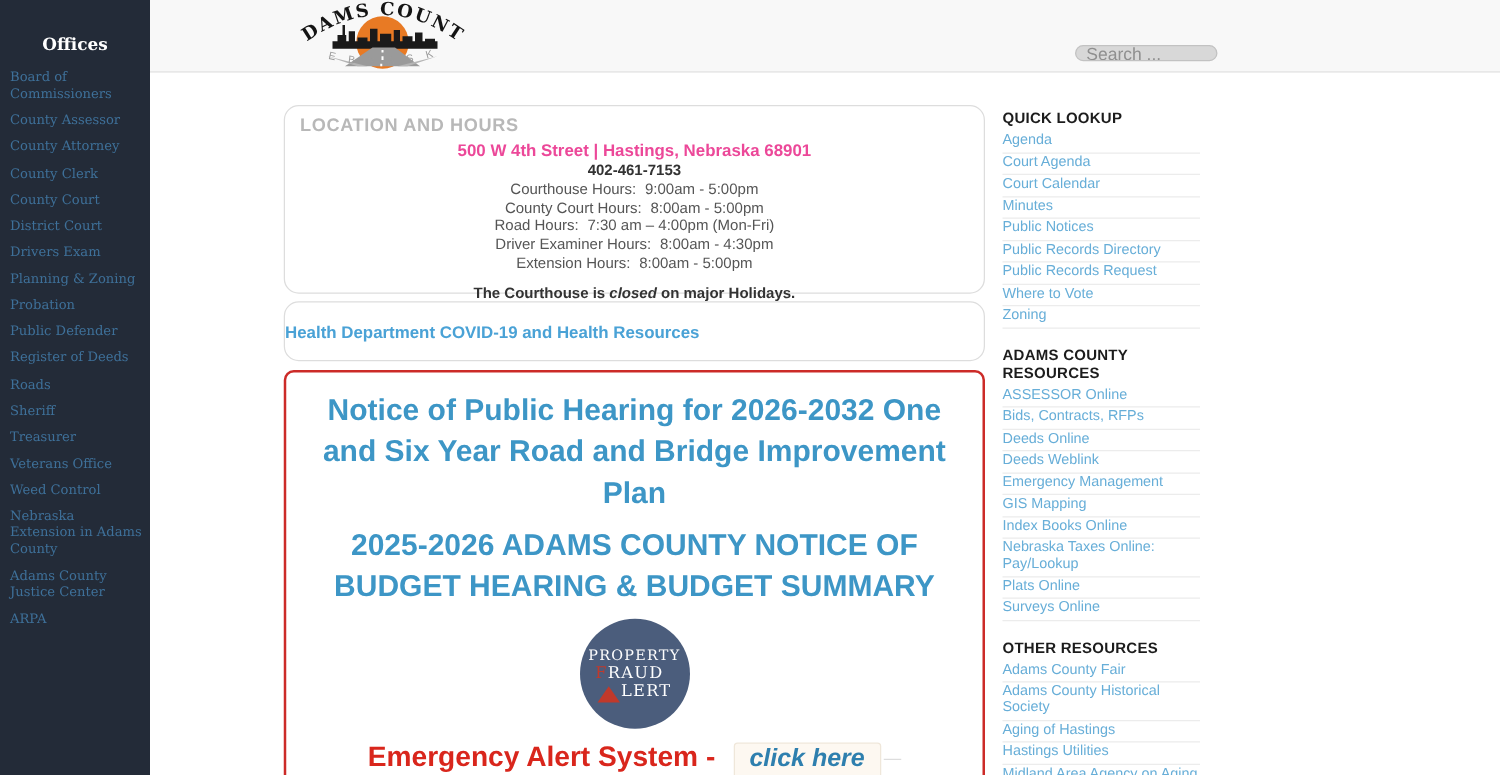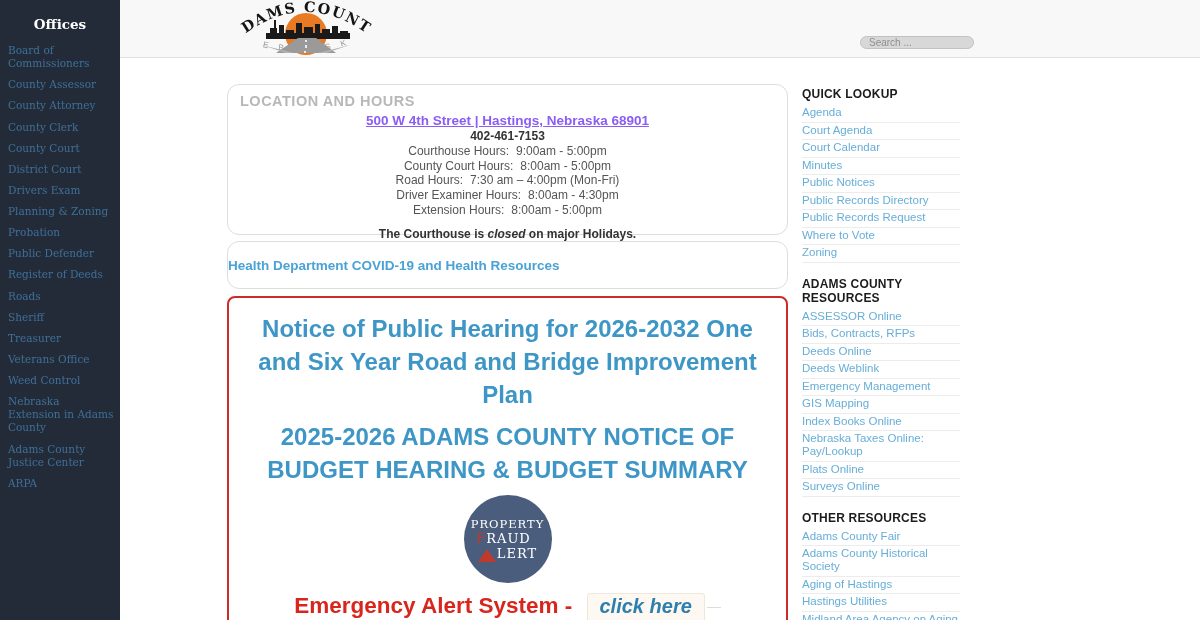--- a/index.html
+++ b/index.html
@@ -1,44 +1,44 @@
 <!DOCTYPE html>
 <html><head>
 <meta charset="utf-8">
 <style>
   * { margin:0; padding:0; box-sizing:border-box; }
   html,body { width:1200px; height:620px; overflow:hidden; background:#fff;
               font-family:"Liberation Sans", sans-serif; }
 
   
   .offices { position:absolute; left:0; top:0; width:120px; height:620px;
-             background:#232b38; padding-top:12px; z-index:5;
+             background:#232b38; padding-top:24px; z-index:5;
              font-family:"DejaVu Serif", serif; }
   .offices-title { color:#ffffff; font-weight:bold; font-size:13.5px; text-align:center;
                    padding:4px 0 8px; }
   .office-link { display:block; color:#3e7099; font-size:10.5px; line-height:1.25;
                  padding:4px 6px 4px 8px; text-decoration:none; cursor:pointer; }
 
   
   .header-band { position:absolute; left:120px; top:0; width:1080px; height:58px;
                  background:#f8f8f8; border-bottom:1px solid #e2e2e2; }
   .logo { position:absolute; left:106px; top:1px; }
   .top-nav { position:absolute; left:515px; top:6px; display:flex; gap:22px; }
   .top-nav a { color:#58a7d7; font-size:12.5px; text-decoration:none; cursor:pointer; }
   .search-input { position:absolute; left:740px; top:36px; width:114px; height:13px;
                   border:1px solid #c2c2c2; border-radius:7px; background:#d8d8d8;
-                  font-size:10px; color:#777; padding:0 8px; outline:none; }
+                  font-size:14px; color:#777; padding:0 8px; outline:none; }
   .search-input::placeholder { color:#8f8f8f; }
 
   
   .box { position:absolute; background:#fff; border:1px solid #dddddd; border-radius:12px; }
   .location-box { left:227px; top:84px; width:561px; height:151px; padding:8px 12px; }
   .location-title { color:#b8b8b8; font-weight:bold; font-size:14.5px; letter-spacing:.5px; }
   .location-body { text-align:center; margin-top:3px; }
-  .loc-address { font-weight:bold; color:#8b5cf6; font-size:13.5px; line-height:17px;text-decoration:underline; }
+  .loc-address { font-weight:bold; color:#ec4899; font-size:13.5px; line-height:17px; }
   .loc-phone { font-weight:bold; color:#333; font-size:12px; line-height:15px; }
   .hour-row { font-size:12px; color:#555; line-height:14.7px; }
   .hour-row .hr-label { margin-right:7px; }
   .loc-note { font-weight:bold; color:#333; font-size:12px; margin-top:9px; }
   .loc-note em { font-style:italic; }
 
   .covid-box { left:227px; top:241px; width:561px; height:48px;
                display:flex; align-items:center; justify-content:flex-start; }
   .covid-link { color:#4aa2d6; font-weight:bold; font-size:13.5px; text-decoration:none; cursor:pointer; }
 

